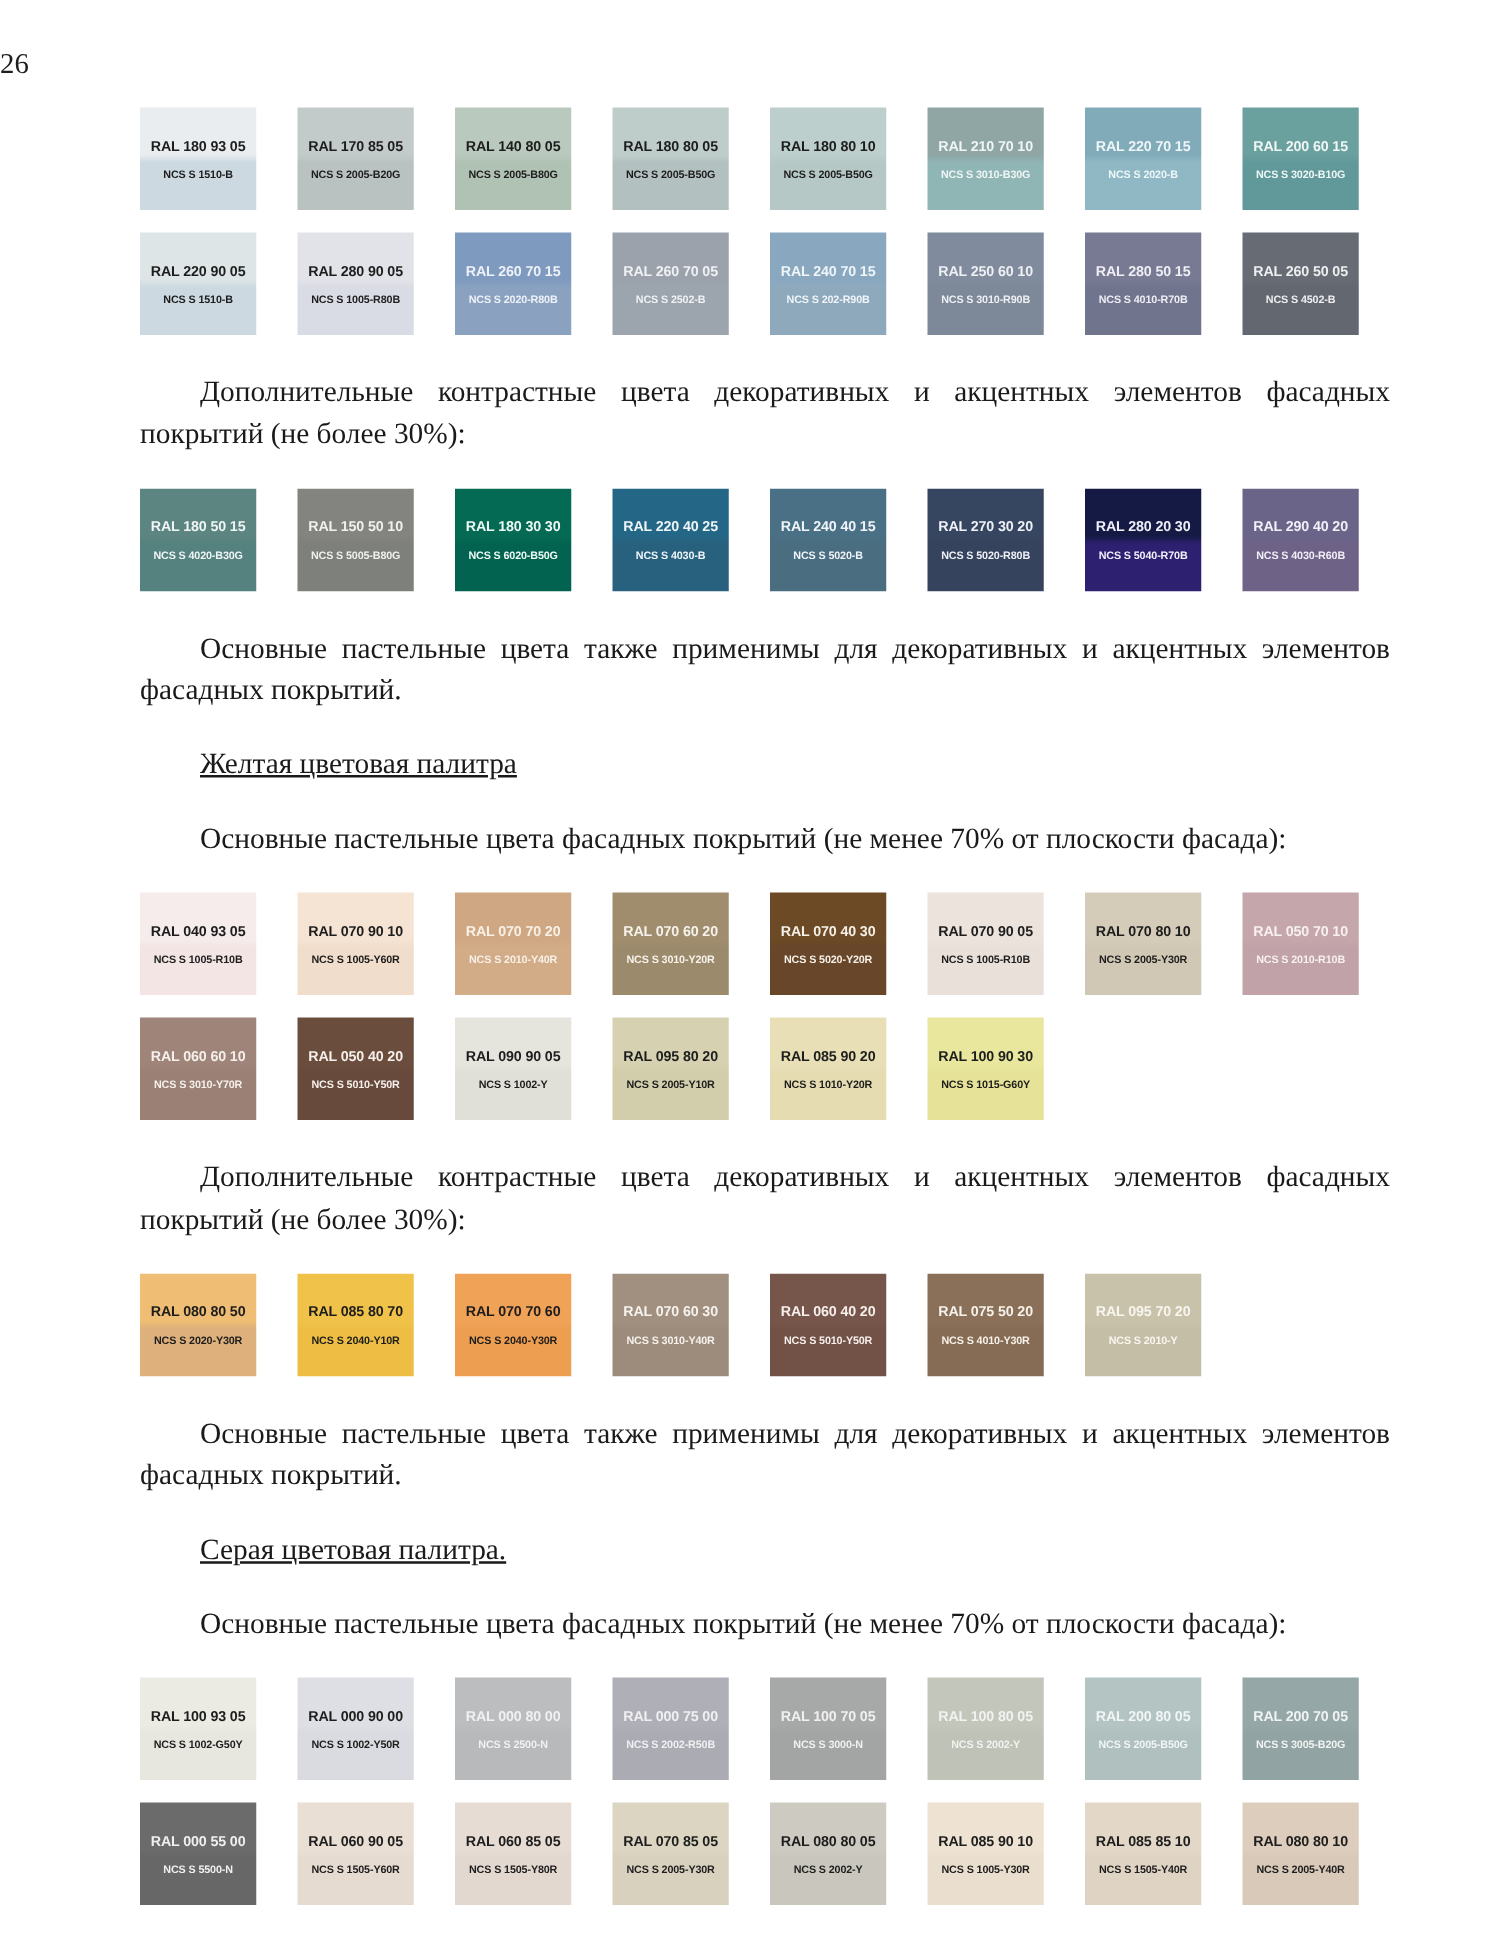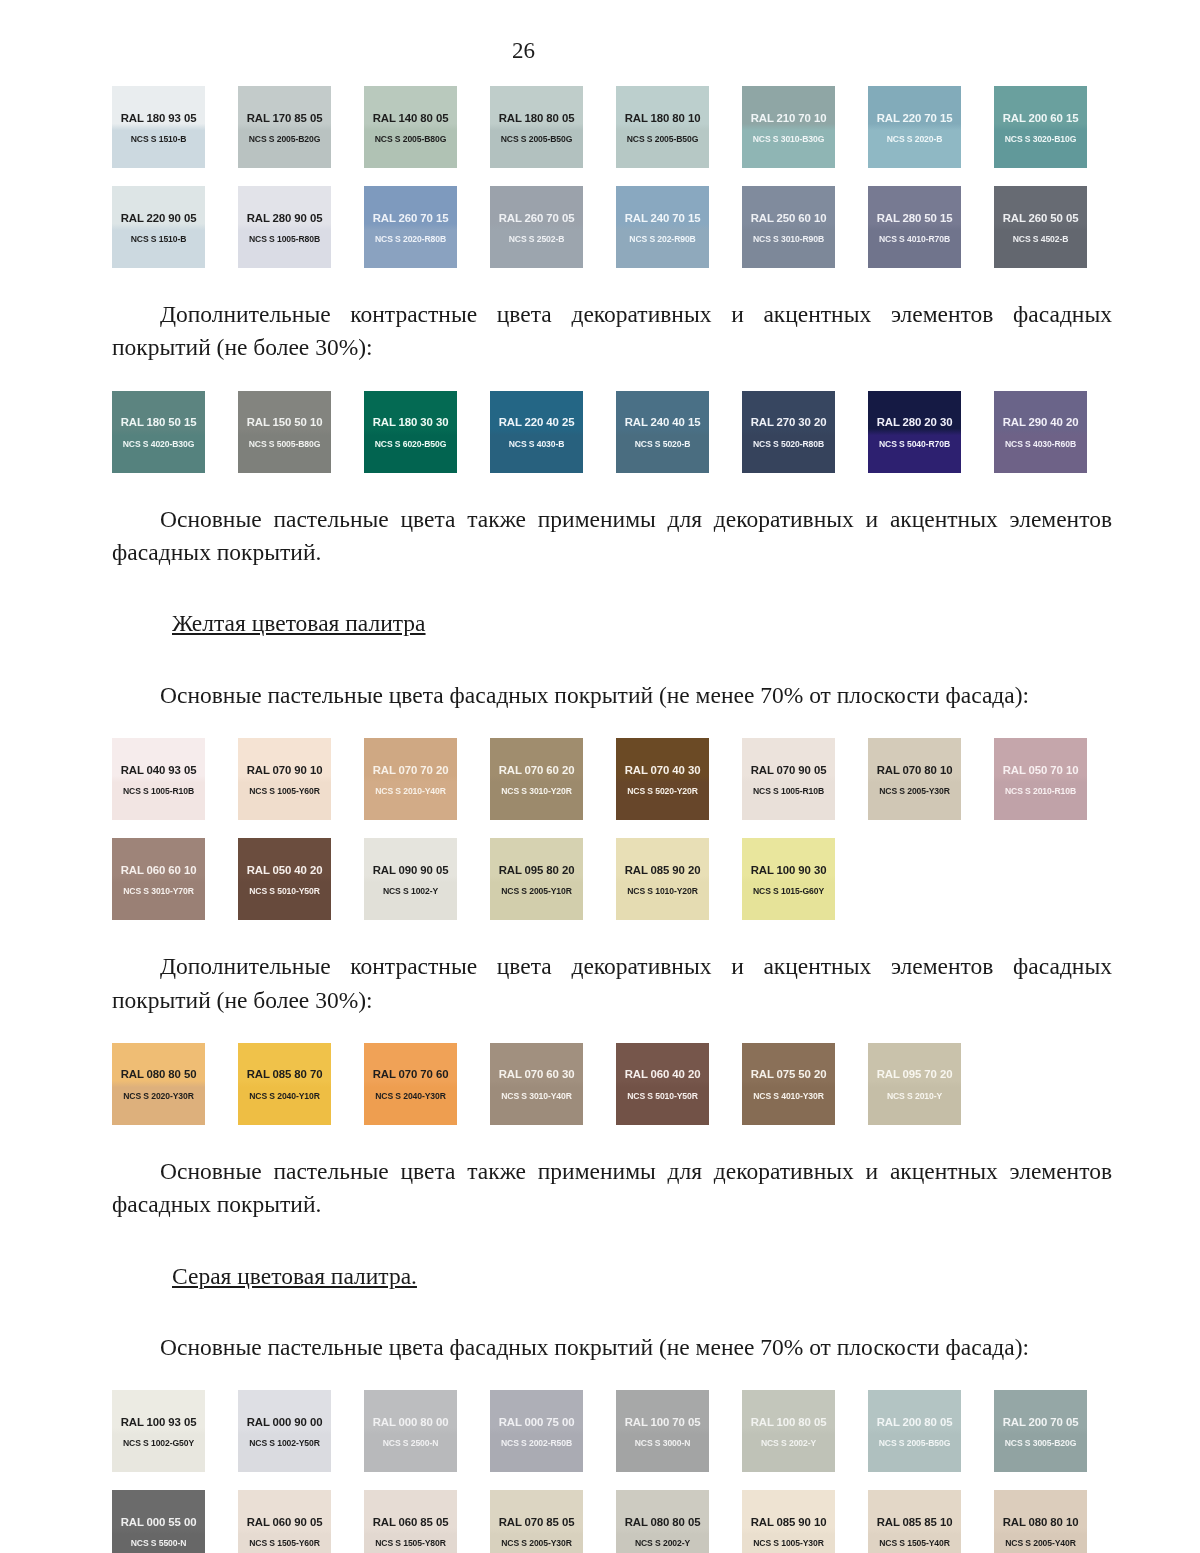--- a/index.html
+++ b/index.html
@@ -21,21 +21,20 @@
     width: 1200px;
     height: 1553px;
     box-sizing: border-box;
     padding: 0;
   }
   .page-number {
     position: absolute;
     top: 38px;
     left: 0;
     width: 1047px;
-    text-align: center;
     font-size: 23px;
     font-family: "Liberation Serif", "DejaVu Serif", serif;
     color: #1d1d1d;
   }
   .content {
     position: absolute;
     top: 86px;
     left: 112px;
     width: 1000px;
   }
@@ -43,21 +42,21 @@
   p.para {
     margin: 0;
     font-size: 23.5px;
     line-height: 1.42;
     text-align: justify;
     text-indent: 48px;
     color: #1a1a1a;
     font-family: "Liberation Serif", "DejaVu Serif", serif;
   }
   h3.subhead {
-    margin: 12px;
+    margin: 0;
     font-size: 23.5px;
     line-height: 1.42;
     font-weight: normal;
     text-indent: 48px;
     font-family: "Liberation Serif", "DejaVu Serif", serif;
   }
   h3.subhead span.u {
     text-decoration: underline;
   }
   

